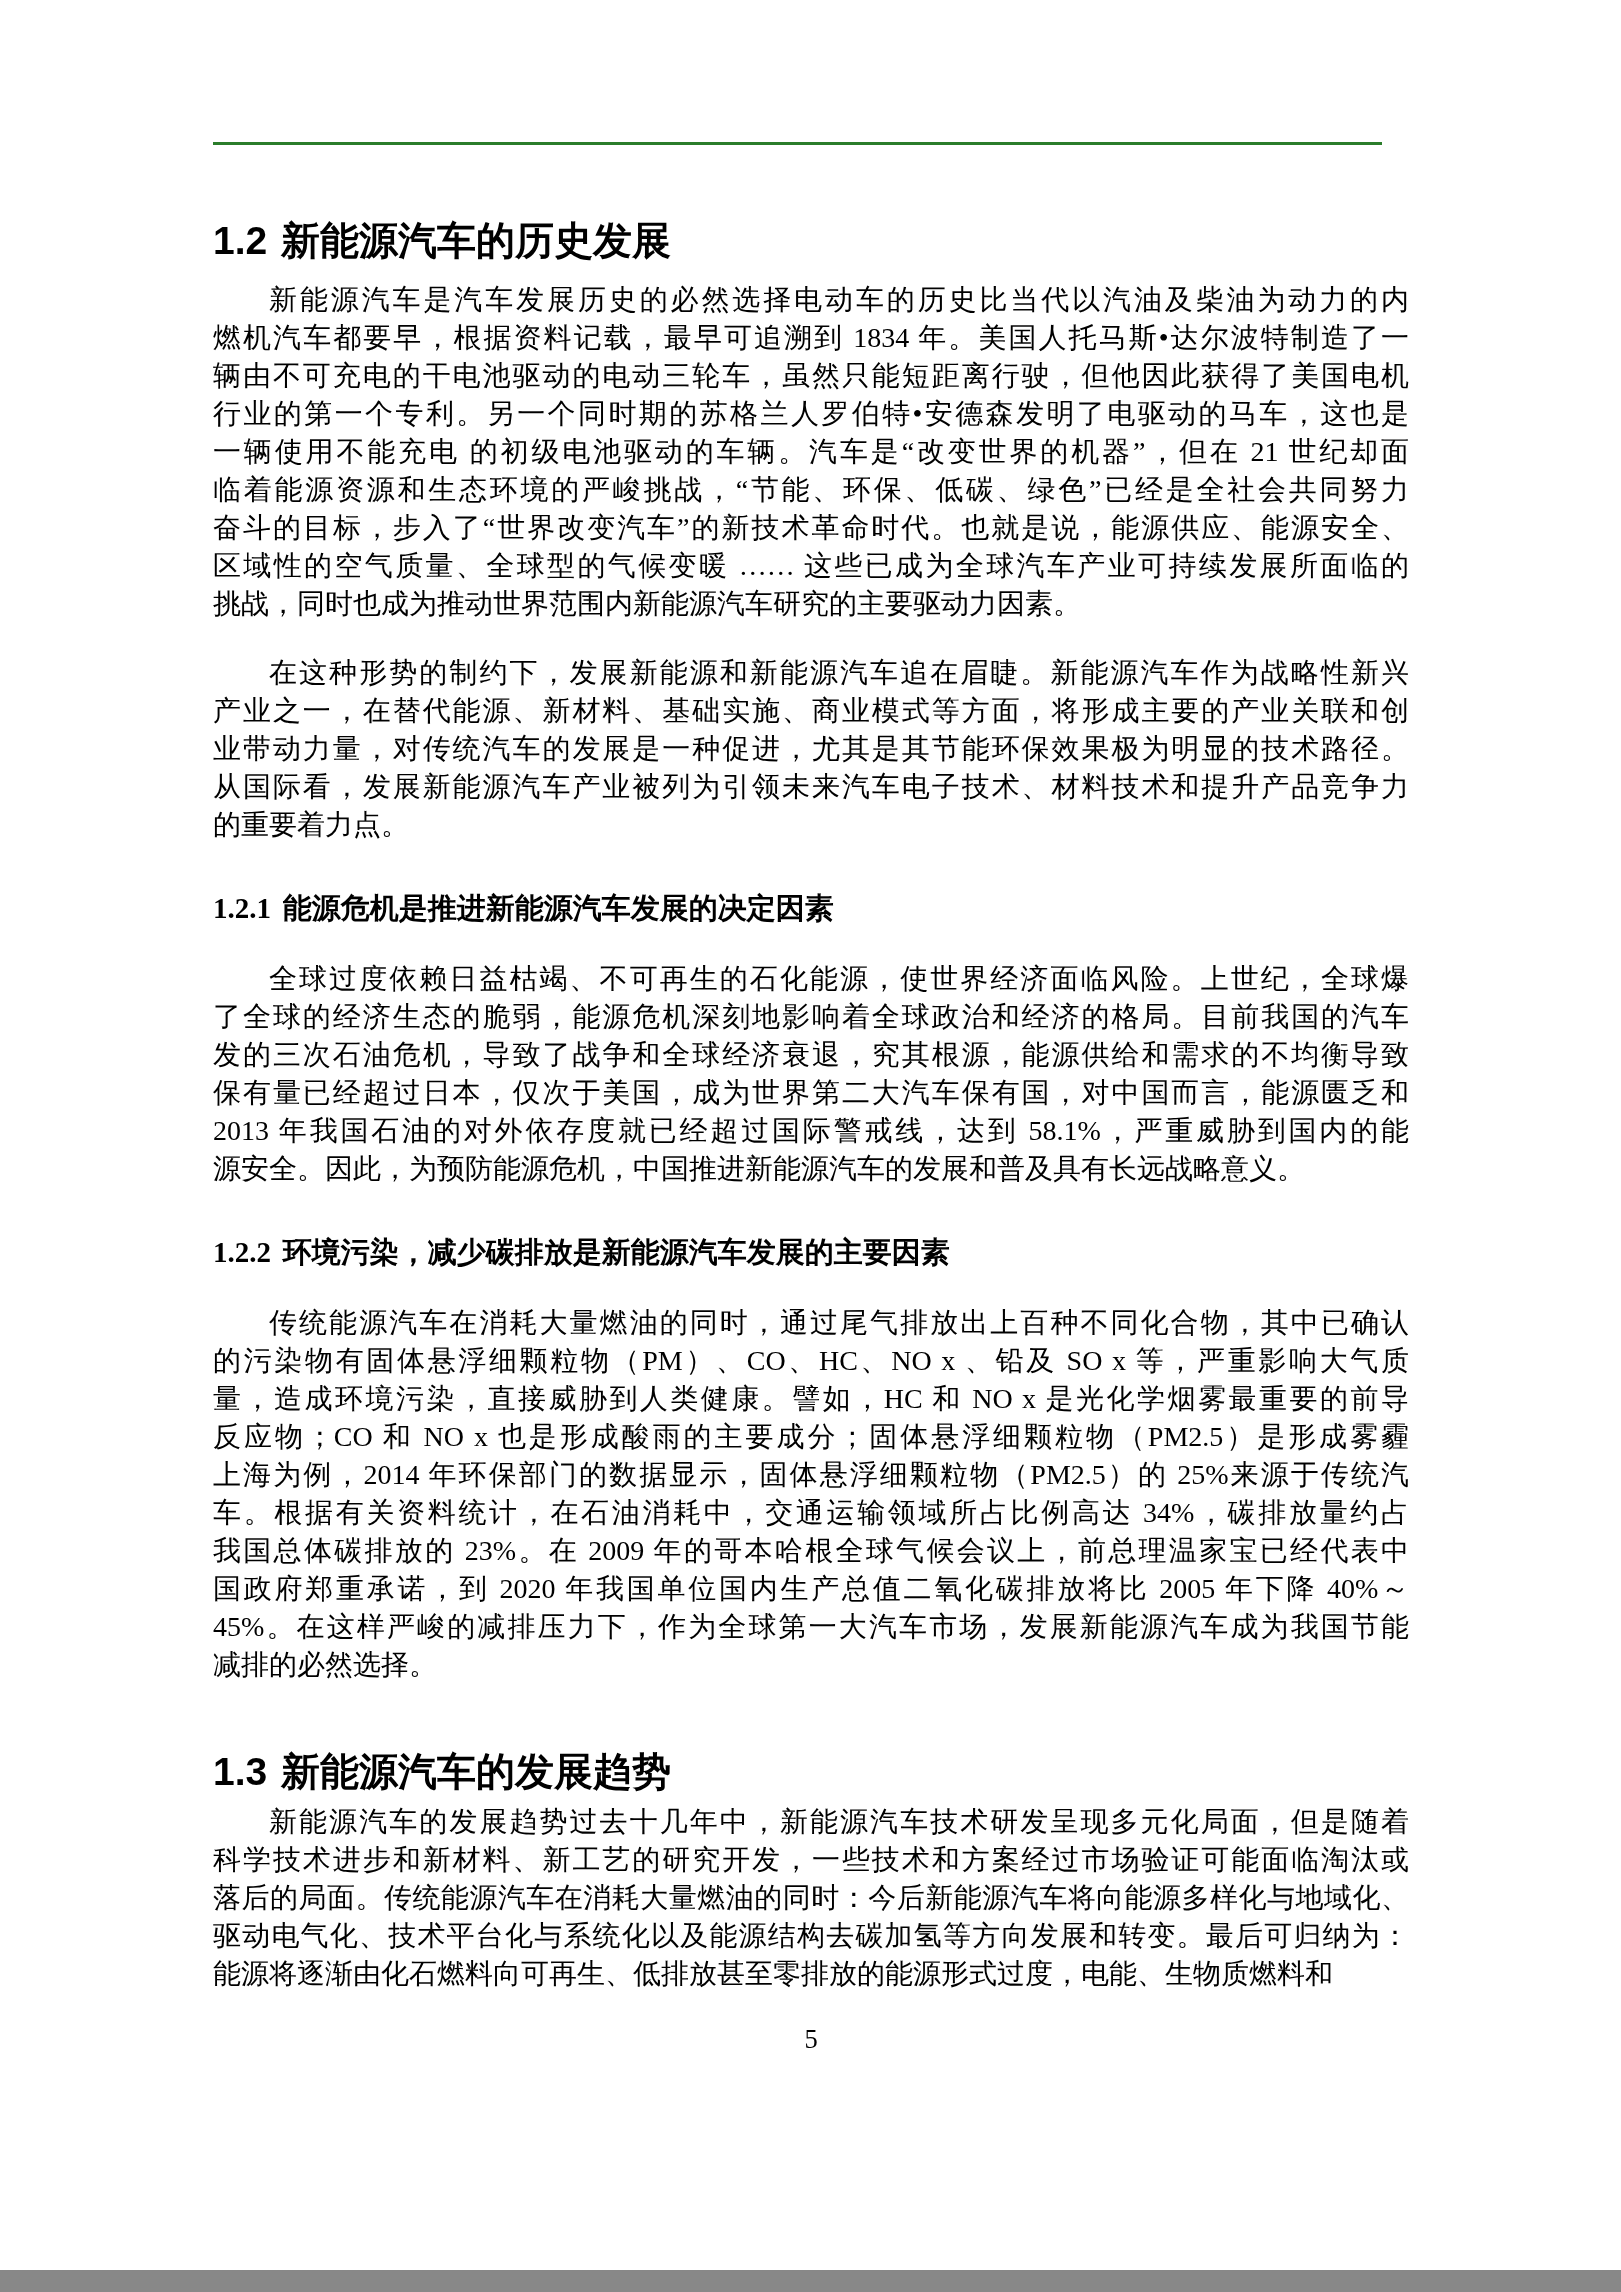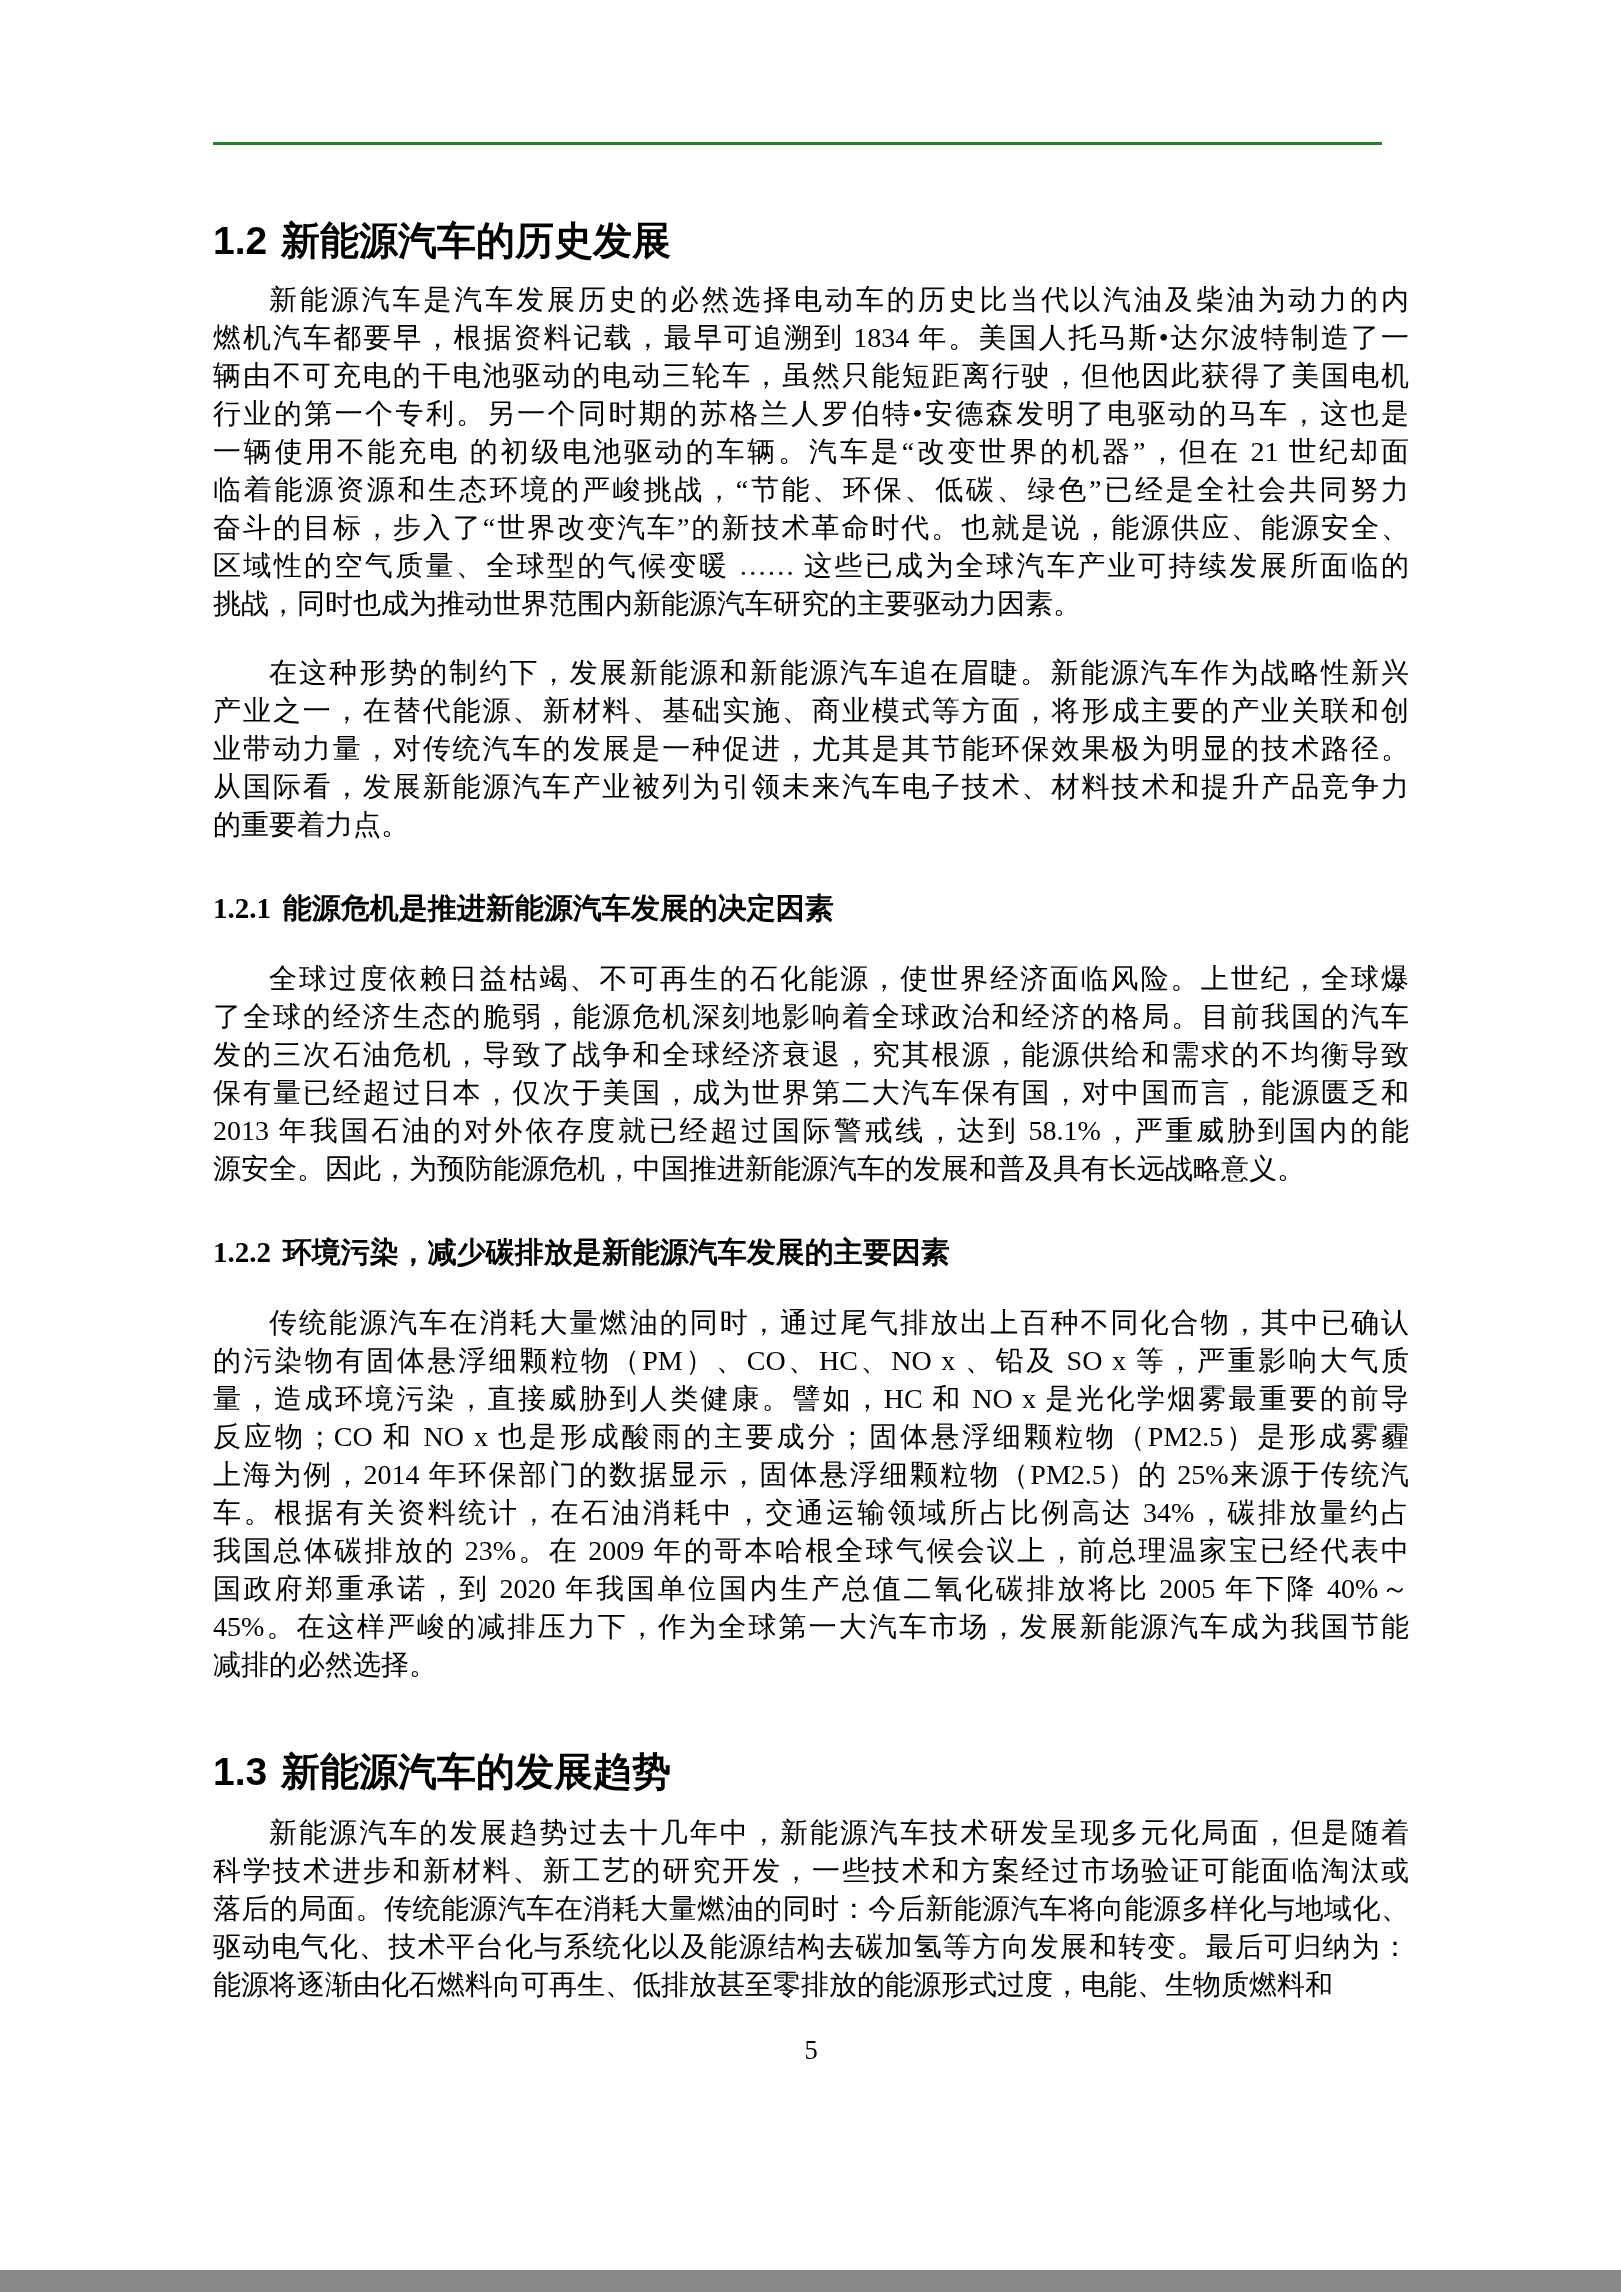--- a/index.html
+++ b/index.html
@@ -23,21 +23,21 @@
     width: 1169px;
     height: 0;
     border-top: 3.9px solid #2b7d2b;
   }
   h1.sec {
     font-size: 39px;
     line-height: 51px;
     font-weight: bold;
     margin: 70px 0 14.7px 0;
   }
-  h1.sec.later { margin-top: 62px; margin-bottom: 17px; }
+  h1.sec.later { margin-top: 62px; margin-bottom: 6px; }
   h1.sec .num {
     font-family: "Liberation Sans", "DejaVu Sans", sans-serif;
     margin-right: 13.7px;
   }
   h2.subsec {
     font-size: 29px;
     line-height: 41px;
     font-weight: bold;
     margin: 44px 0 31px 0;
   }

